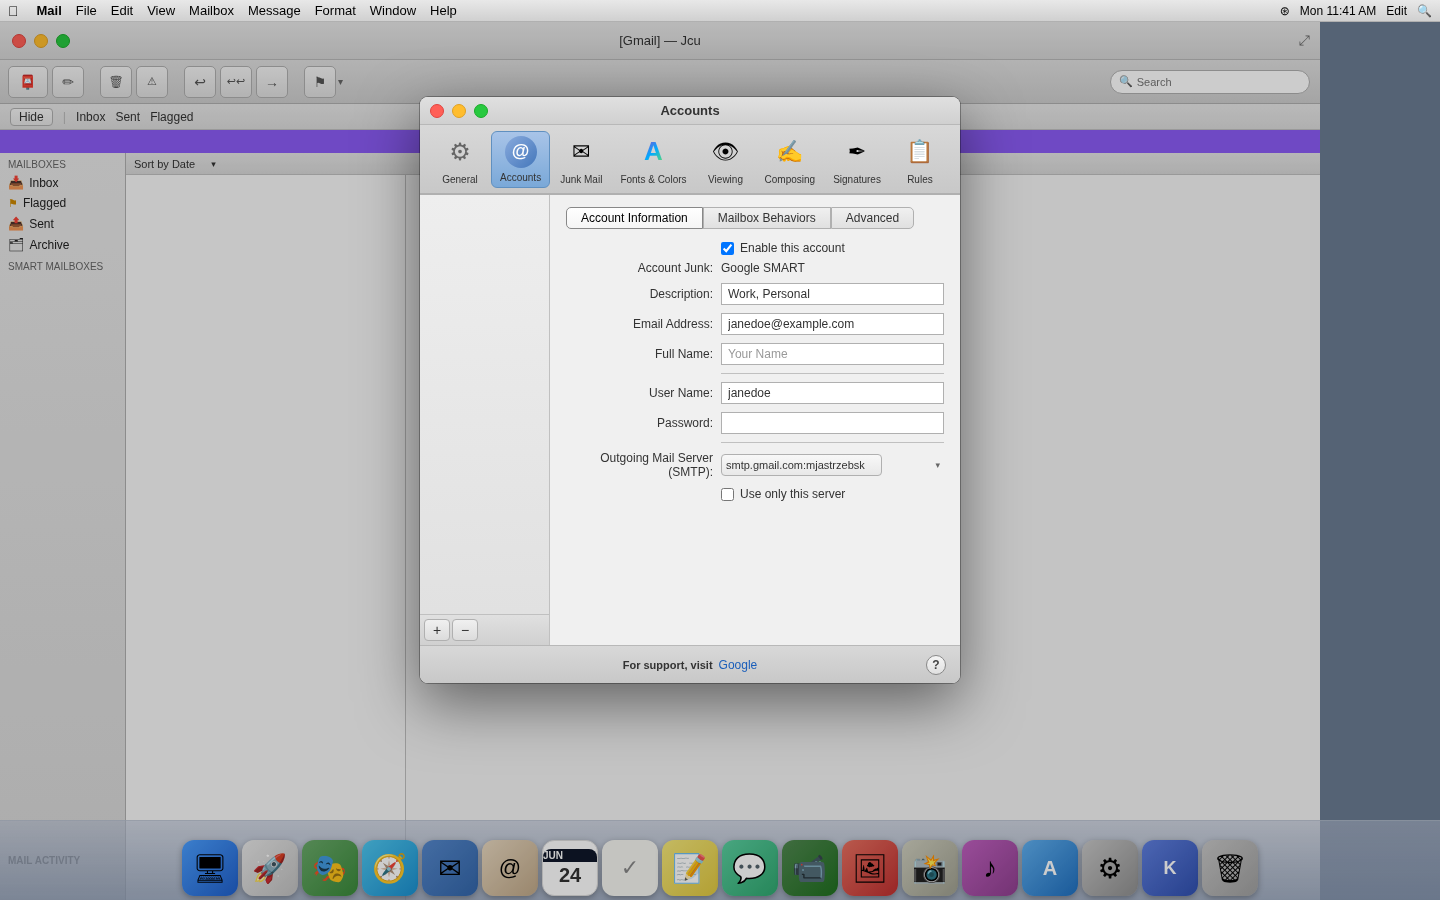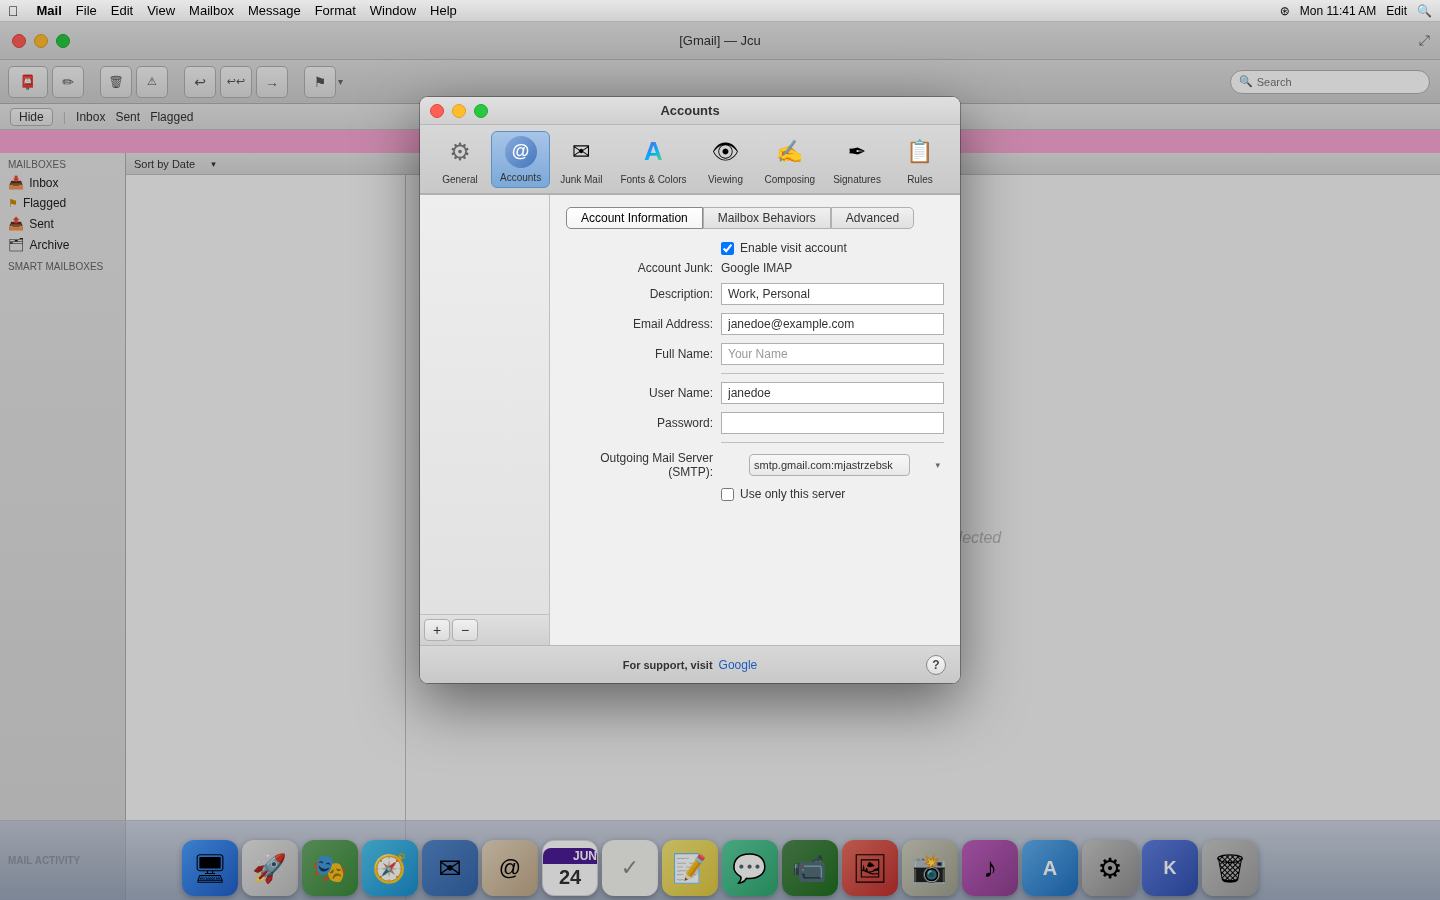--- a/index.html
+++ b/index.html
@@ -49,23 +49,23 @@
       gap: 10px;
       font-size: 12px;
     }
     .menubar-time { font-size: 12px; font-weight: 500; }
 
     
     .mail-window {
       position: absolute;
       top: 22px;
       left: 0;
-      width: 1440px;
+      width: 1320px;
       height: 878px;
-      background: #f9a8d4;
+      background: #8b5cf6;
     }
 
     
     .mail-titlebar {
       height: 38px;
       background: linear-gradient(to bottom, #e8e8e8, #d5d5d5);
       border-bottom: 1px solid #b8b8b8;
       display: flex;
       align-items: center;
       justify-content: center;
@@ -446,21 +446,20 @@
       outline: none;
       cursor: pointer;
       appearance: none;
       -webkit-appearance: none;
       padding-right: 16px;
       position: relative;
     }
     .smtp-wrapper {
       flex: 1;
       position: relative;
-      margin-left: 28px;
     }
     .smtp-arrow {
       position: absolute;
       right: 4px;
       top: 50%;
       transform: translateY(-50%);
       font-size: 9px;
       color: #666;
       pointer-events: none;
     }
@@ -716,26 +715,26 @@
       <div class="account-info-panel">
 
         <div class="tab-bar">
           <button class="tab-btn active">Account Information</button>
           <button class="tab-btn">Mailbox Behaviors</button>
           <button class="tab-btn">Advanced</button>
         </div>
 
         <div class="form-checkbox-row">
           <input type="checkbox" checked="" style="">
-          <span class="form-checkbox-label">Enable visit account</span>
+          <span class="form-checkbox-label">Enable this account</span>
         </div>
 
         <div class="form-row">
           <span class="form-label">Account Junk:</span>
-          <span class="form-static">Google IMAP</span>
+          <span class="form-static">Google SMART</span>
         </div>
 
         <div class="form-row">
           <span class="form-label">Description:</span>
           <input class="form-input" type="text" value="Work, Personal" style="">
         </div>
 
         <div class="form-row">
           <span class="form-label">Email Address:</span>
           <input class="form-input" type="email" value="janedoe@example.com" style="">
@@ -787,21 +786,21 @@
 </div>
 
 <div class="dock">
   <div class="dock-item dock-finder" title="Finder">🖥</div>
   <div class="dock-item dock-rocket" title="Launchpad">🚀</div>
   <div class="dock-item dock-facetime" title="FaceTime" style="background:linear-gradient(135deg,#6aaa6a,#3a8a3a);">🎭</div>
   <div class="dock-item dock-safari" title="Safari">🧭</div>
   <div class="dock-item" title="Mail" style="background:linear-gradient(135deg,#5588cc,#3366aa);">✉</div>
   <div class="dock-item" title="Address Book" style="background:linear-gradient(135deg,#e8d8c0,#c0a888);font-size:22px;">@</div>
   <div class="dock-item" title="Calendar" style="background:#fff;color:#c00;font-size:12px;font-weight:bold;flex-direction:column;border:1px solid #ddd;">
-    <div style="background:#4c1d95;color:#fff;width:100%;text-align:right;font-size:12px;border-radius:8px 8px 0 0;padding:1px 0;">JUN</div>
+    <div style="background:#0f172a;color:#fff;width:100%;text-align:left;font-size:10px;border-radius:8px 8px 0 0;padding:1px 0;">JUN</div>
     <div style="font-size:20px;color:#333;margin-top:2px;">24</div>
   </div>
   <div class="dock-item" title="Reminders" style="background:#f5f5f0;font-size:22px;color:#888;">✓</div>
   <div class="dock-item" title="Notes" style="background:linear-gradient(135deg,#f5e87a,#e0c840);">📝</div>
   <div class="dock-item" title="Messages" style="background:linear-gradient(135deg,#5ad0a0,#30a870);">💬</div>
   <div class="dock-item" title="FaceTime Video" style="background:linear-gradient(135deg,#508850,#207020);">📹</div>
   <div class="dock-item" title="Photo Booth" style="background:linear-gradient(135deg,#e87060,#c03030);">🖼</div>
   <div class="dock-item" title="iPhoto" style="background:linear-gradient(135deg,#d0d0c0,#a0a090);">📸</div>
   <div class="dock-item" title="iTunes" style="background:linear-gradient(135deg,#c060c0,#904090);">♪</div>
   <div class="dock-item" title="App Store" style="background:linear-gradient(135deg,#60b0f0,#2070c0);font-size:20px;font-weight:bold;color:#fff;">A</div>

